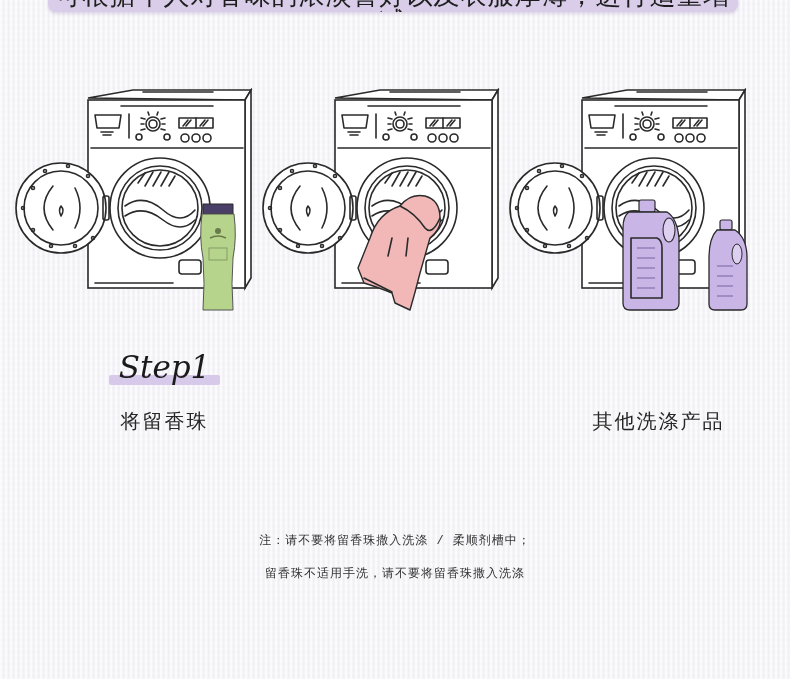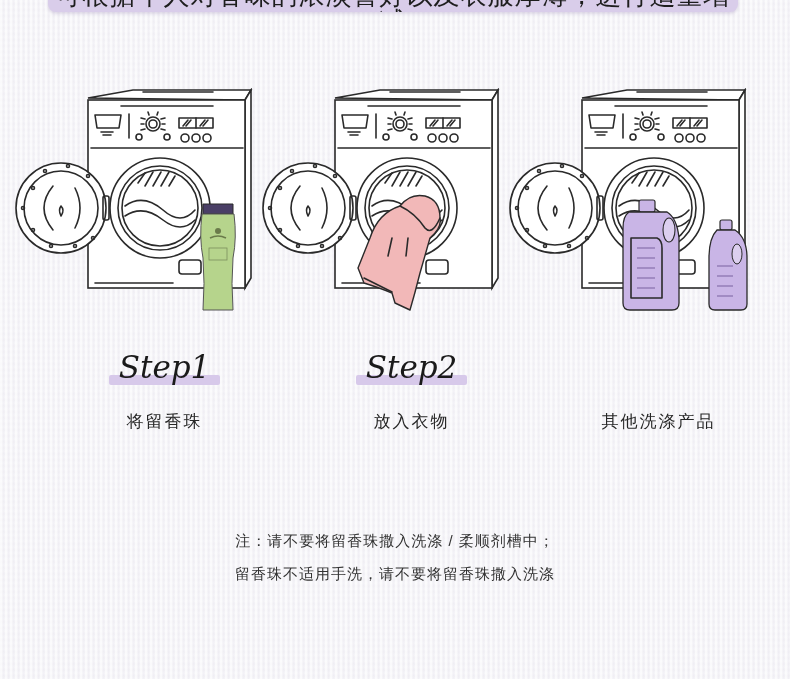--- a/index.html
+++ b/index.html
@@ -29,27 +29,27 @@
     display: inline-block; position: relative;
     font-family: "DejaVu Serif", serif; font-style: italic; font-size: 31px; color: #1a1a1a;
     padding: 0 4px; line-height: 44px;
   }
   .heading::after {
     content: ""; position: absolute; left: -6px; right: -6px; bottom: 4px; height: 10px;
     background: #d7c9ea; z-index: -1; border-radius: 2px;
   }
   .desc {
     position: absolute; top: 405px; left: 0; width: 100%; text-align: center;
-    font-family: "DejaVu Serif", serif; font-size: 17px; line-height: 32px; color: #262626;
+    font-family: "DejaVu Serif", serif; font-size: 20px; line-height: 32px; color: #262626;
     letter-spacing: 2px;
   }
   .desc div { white-space: nowrap; }
   .note {
     position: absolute; left: 0; width: 790px; text-align: center;
-    font-family: Liberation Sans, sans-serif; font-size: 15px; color: #333; letter-spacing: 1px;
+    font-family: Liberation Mono, monospace; font-size: 12px; color: #333; letter-spacing: 1px;
   }
   svg .ln { fill: none; stroke: #2a2a2a; stroke-width: 1.6; stroke-linecap: round; stroke-linejoin: round; }
   svg .fw { fill: #ffffff; stroke: #2a2a2a; stroke-width: 1.6; }
 </style>
 </head>
 <body>
 
 <div class="banner">
   <span>可根据个人对香味的浓淡喜好以及衣服厚薄，进行适量增减</span>
 </div>
@@ -135,24 +135,20 @@
     <svg width="263" height="235" viewBox="0 0 263 235" style="position:absolute;left:-20px;top:0">
       <use href="#machine"></use>
     </svg>
     <svg width="263" height="235" viewBox="0 0 263 235" style="position:absolute;left:-20px;top:0">
       <path d="M98 180 L110 150 Q118 125 140 118 Q150 105 165 108 Q180 112 180 130 Q182 140 170 150 L160 185 Q155 205 150 222 L135 215 L132 205 Q120 200 104 195 Z" fill="#f2b8b8" stroke="#2a2a2a" stroke-width="1.4" stroke-linejoin="round"></path>
       <path class="ln" d="M140 118 Q155 125 165 140 Q172 148 180 130"></path>
       <path class="ln" d="M132 150 L128 168 M148 150 L146 168"></path>
       <path class="ln" d="M104 190 L132 204"></path>
     </svg>
   </div>
-  <div class="heading-wrap"><span class="heading">Step2</span></div>
-  <div class="desc">
-    <div>放入衣物</div>
-  </div>
 </div>
 
 <div class="step" style="left:527px;">
   <div class="illus">
     <svg width="263" height="235" viewBox="0 0 263 235" style="position:absolute;left:-20px;top:0">
       <use href="#machine"></use>
     </svg>
     <svg width="263" height="235" viewBox="0 0 263 235" style="position:absolute;left:-20px;top:0">
 
       <rect x="132" y="112" width="16" height="12" rx="2" fill="#c9b5e6" stroke="#2a2a2a" stroke-width="1.2"></rect>

